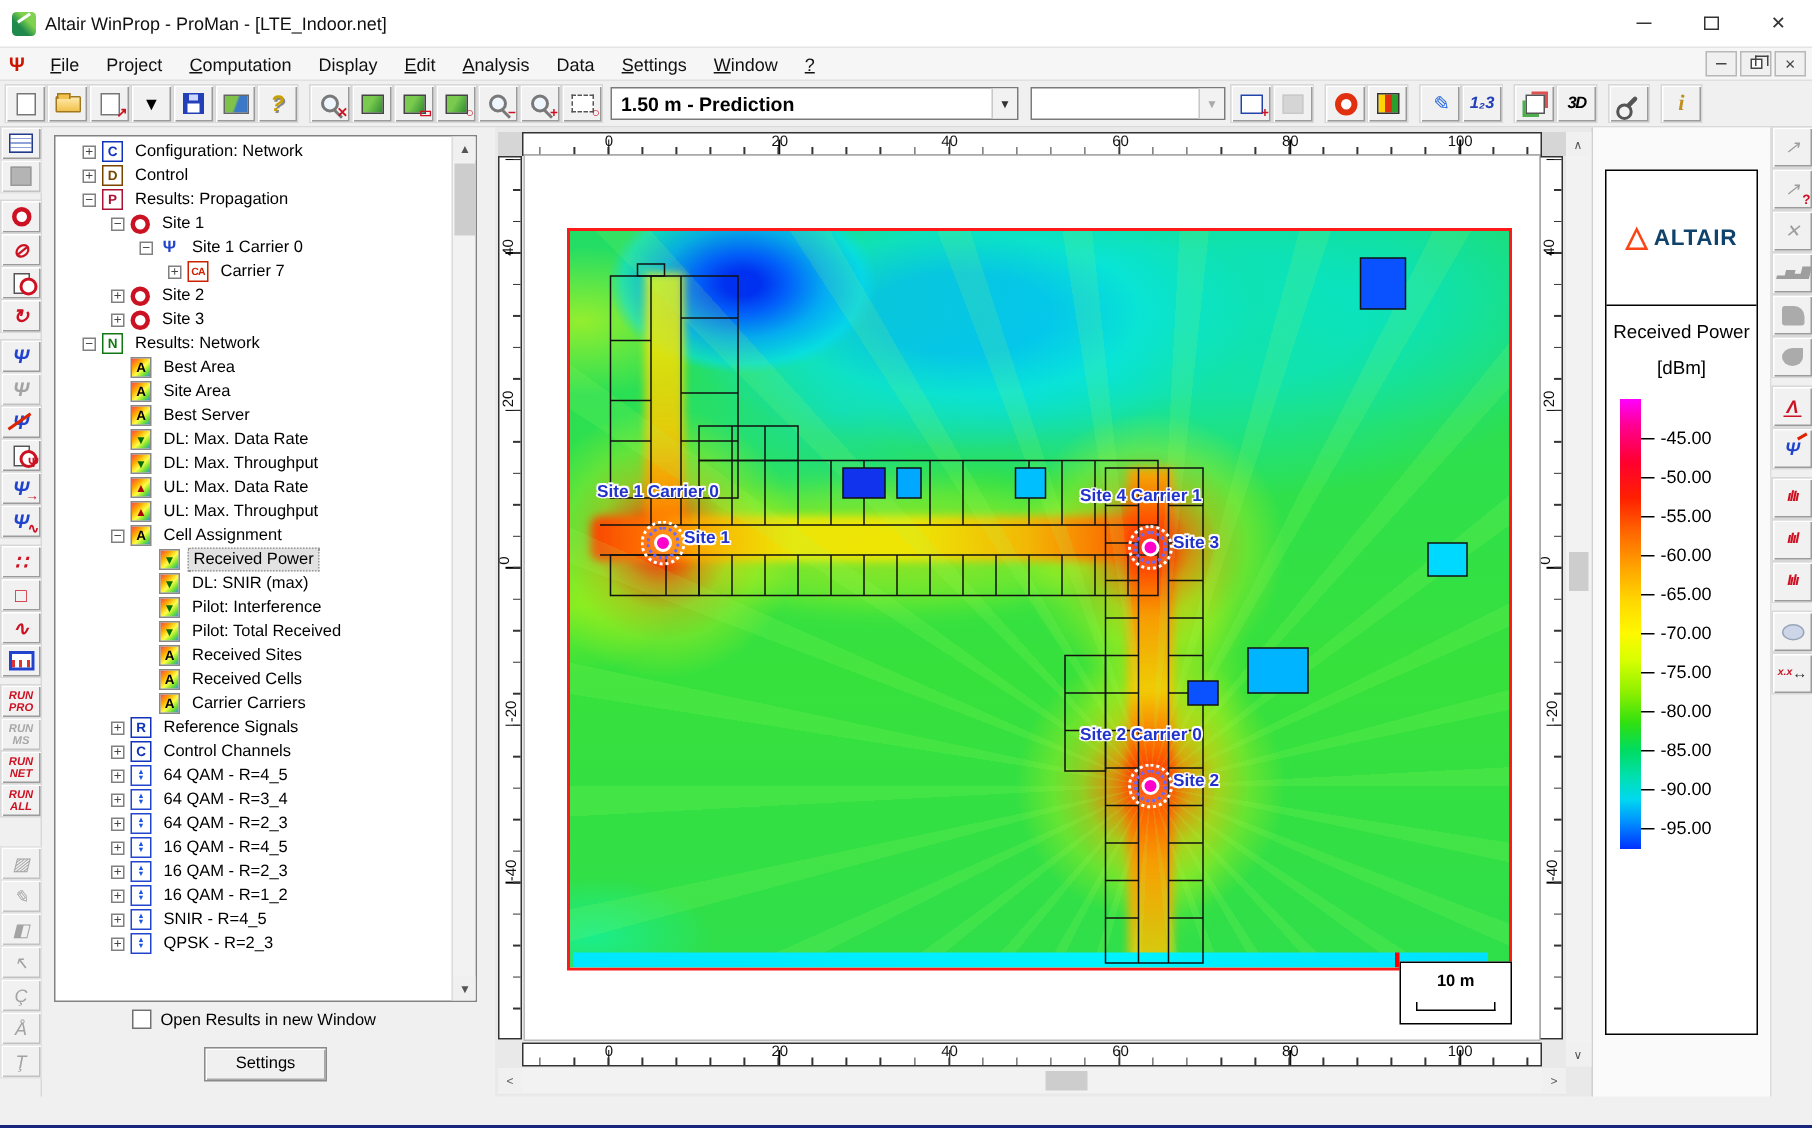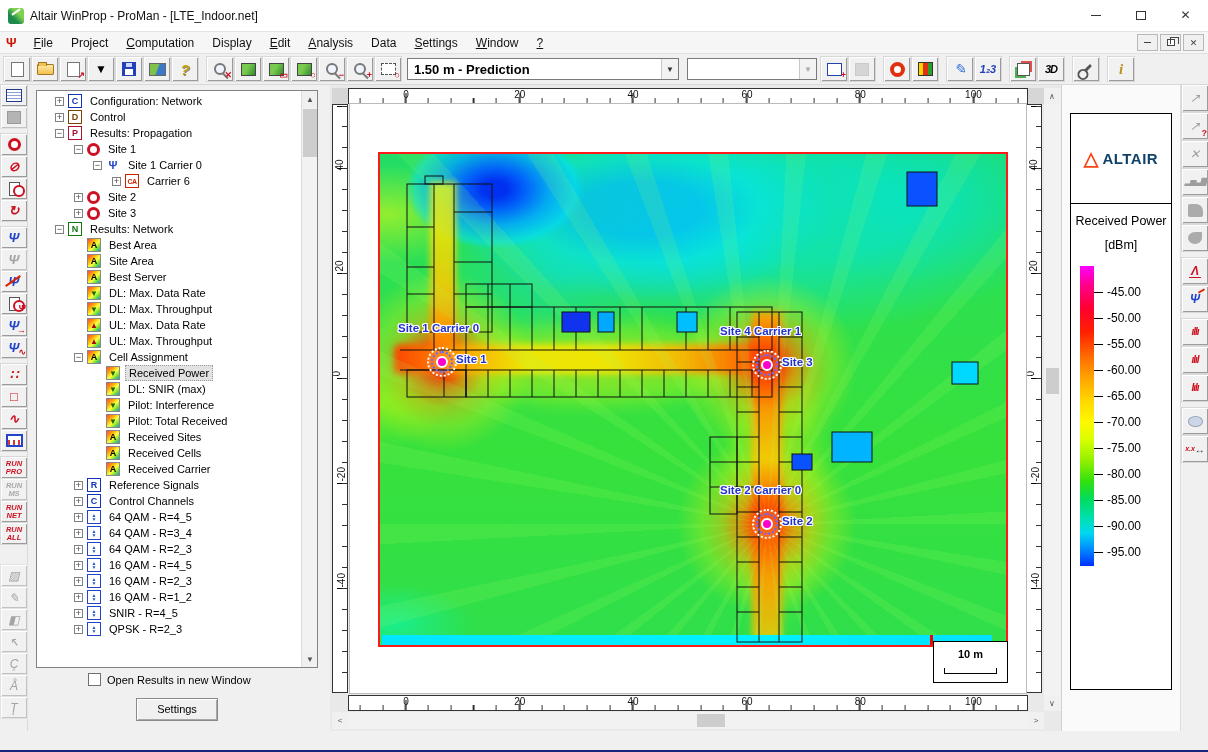--- a/index.html
+++ b/index.html
@@ -469,21 +469,21 @@
             <span class="tlabel">Site 1</span>
           </div>
           <div class="trow" style="padding-left: 56px;">
             <span class="texp">−</span>
             <span class="ticon it-carrier">Ψ</span>
             <span class="tlabel">Site 1 Carrier 0</span>
           </div>
           <div class="trow" style="padding-left: 75px;">
             <span class="texp">+</span>
             <span class="ticon it-letter it-red it-ca">CA</span>
-            <span class="tlabel">Carrier 6</span>
+            <span class="tlabel">Carrier 7</span>
           </div>
           <div class="trow" style="padding-left: 37px;">
             <span class="texp">+</span>
             <span class="ticon it-site"></span>
             <span class="tlabel">Site 2</span>
           </div>
           <div class="trow" style="padding-left: 37px;">
             <span class="texp">+</span>
             <span class="ticon it-site"></span>
             <span class="tlabel">Site 3</span>
@@ -559,21 +559,21 @@
             <span class="tlabel">Received Sites</span>
           </div>
           <div class="trow" style="padding-left: 56px;">
             <span class="texp-sp"></span>
             <span class="ticon it-grad">A</span>
             <span class="tlabel">Received Cells</span>
           </div>
           <div class="trow" style="padding-left: 56px;">
             <span class="texp-sp"></span>
             <span class="ticon it-grad">A</span>
-            <span class="tlabel">Received Carrier</span>
+            <span class="tlabel">Carrier Carriers</span>
           </div>
           <div class="trow" style="padding-left: 37px;">
             <span class="texp">+</span>
             <span class="ticon it-letter it-blue">R</span>
             <span class="tlabel">Reference Signals</span>
           </div>
           <div class="trow" style="padding-left: 37px;">
             <span class="texp">+</span>
             <span class="ticon it-letter it-blue">C</span>
             <span class="tlabel">Control Channels</span>

